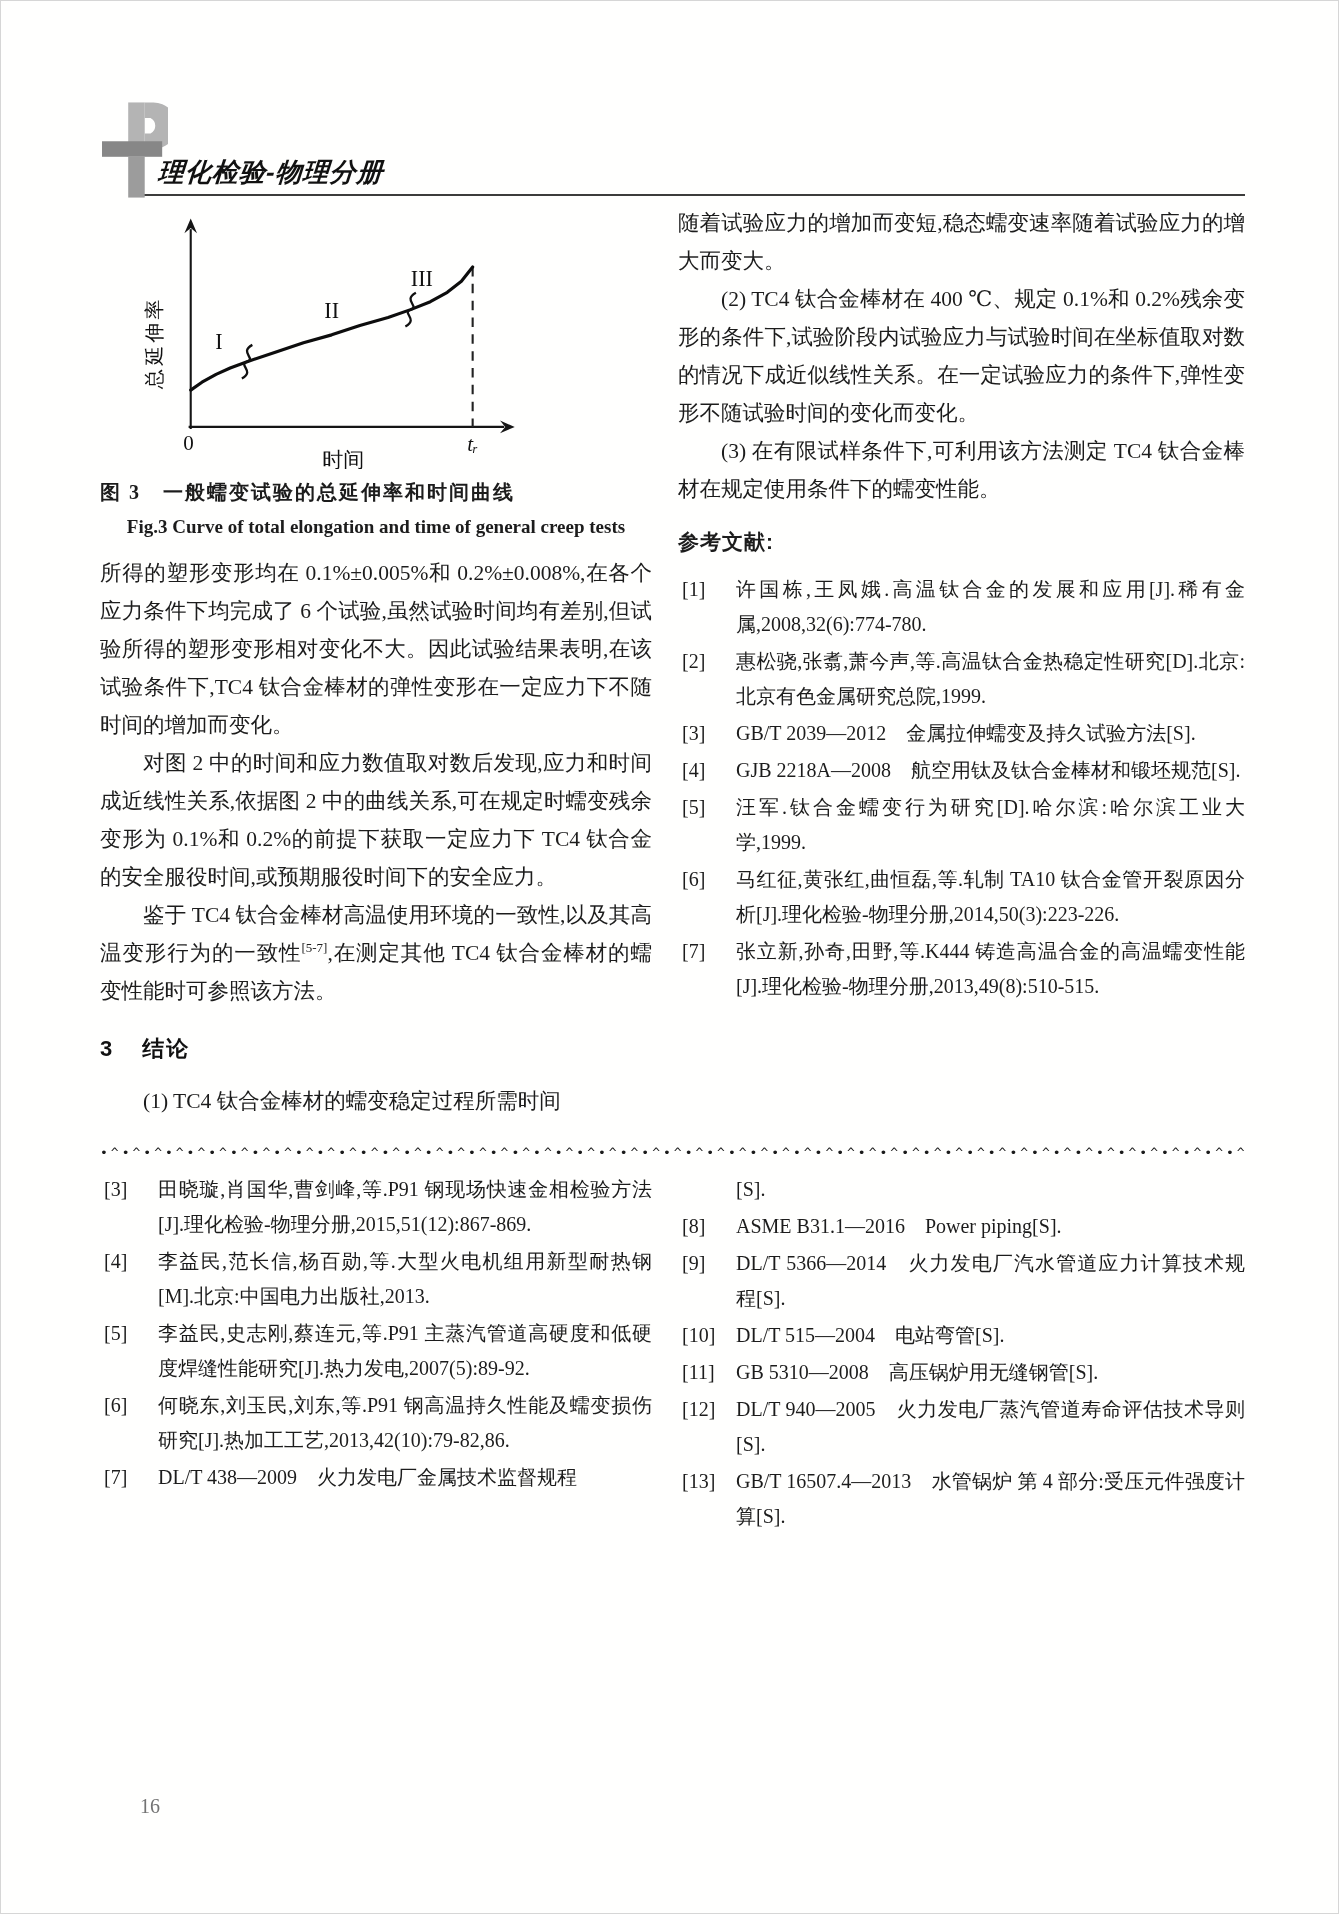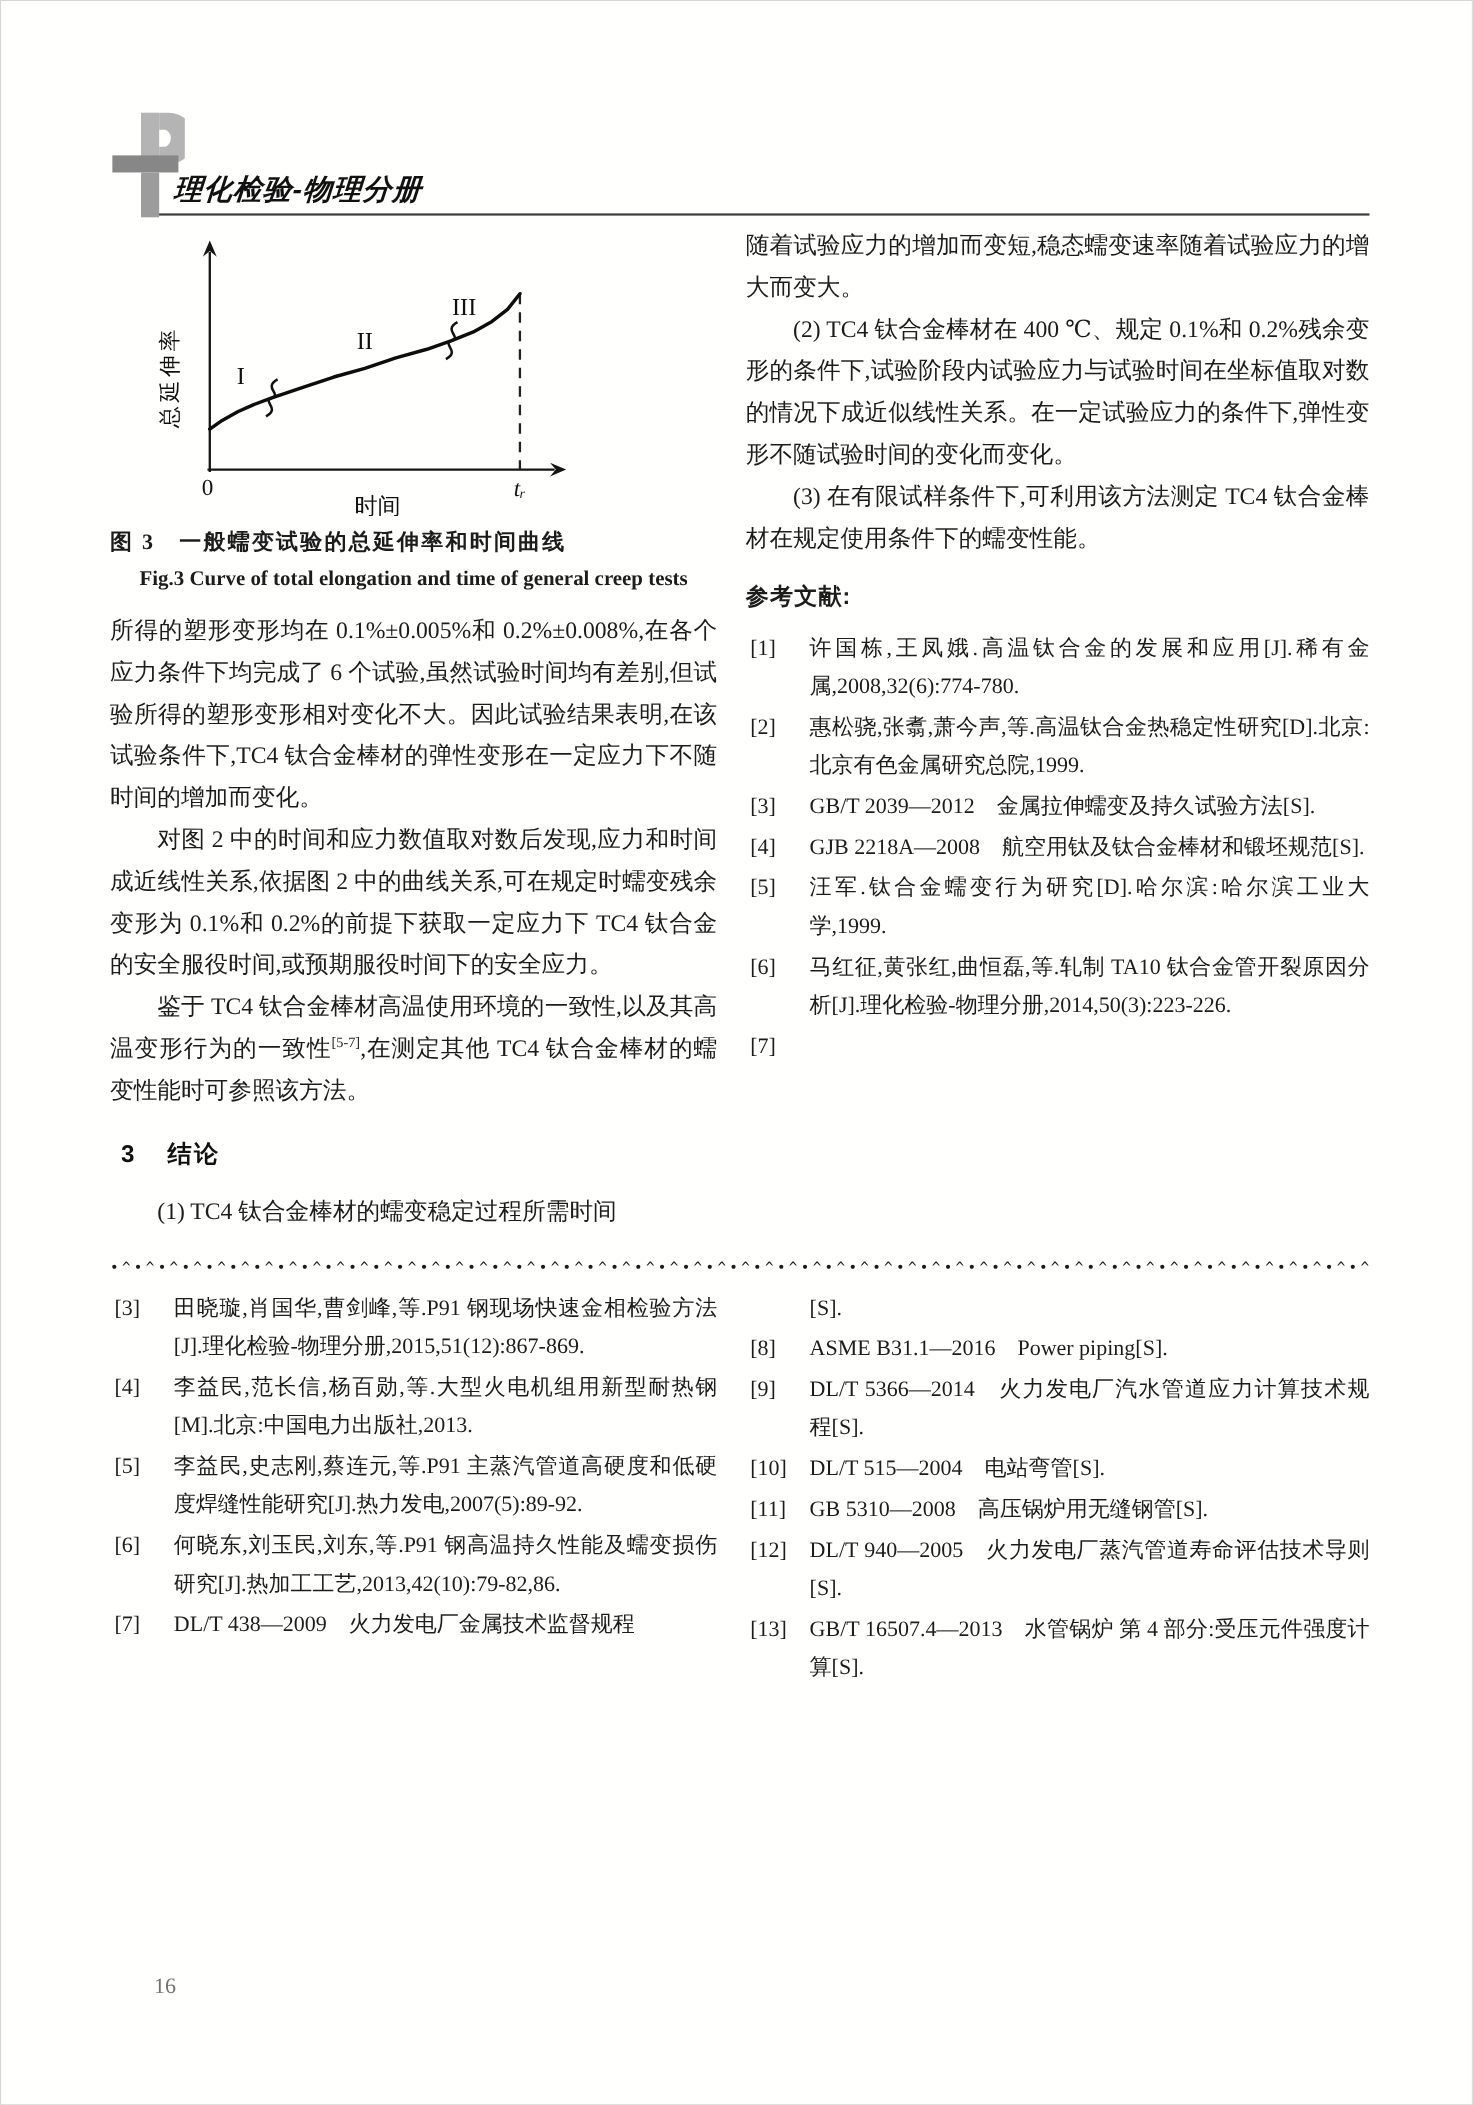--- a/index.html
+++ b/index.html
@@ -40,21 +40,21 @@
   .caption-zh{text-align:left;font-weight:bold;font-size:20px;letter-spacing:2px;margin-top:10px;}
   .caption-en{text-align:center;font-weight:bold;font-size:19px;margin-top:10px;margin-bottom:16px;
               font-family:"Liberation Serif","DejaVu Serif",serif;}
 
   
   .para{font-size:21.5px;line-height:38px;text-align:justify;margin:0;}
   .indent{text-indent:2em;}
   .para sup{font-size:13px;vertical-align:super;line-height:0;}
   .section-heading{
     font-family:"Liberation Sans","DejaVu Sans",sans-serif;
-    font-weight:bold;font-size:22px;margin:24px 0 18px 10px;color:#111;
+    font-weight:bold;font-size:22px;margin:24px 0 18px 0;color:#111;
   }
   .section-heading .h-title{margin-left:30px;letter-spacing:2px;}
   .refs-heading{
     font-family:"Liberation Sans","DejaVu Sans",sans-serif;
     font-weight:bold;font-size:21px;margin:20px 0 16px 0;letter-spacing:1px;
   }
 
   
   .ref{position:relative;padding-left:58px;font-size:20px;line-height:35px;text-align:justify;margin:0 0 2px 0;}
   .ref-num{position:absolute;left:4px;top:0;width:50px;}
@@ -133,21 +133,21 @@
         <p class="para indent">(3) 在有限试样条件下,可利用该方法测定 TC4 钛合金棒材在规定使用条件下的蠕变性能。</p>
 
         <div class="refs-heading">参考文献:</div>
 
         <div class="ref"><span class="ref-num">[1]</span><span class="ref-text">许国栋,王凤娥.高温钛合金的发展和应用[J].稀有金属,2008,32(6):774-780.</span></div>
         <div class="ref"><span class="ref-num">[2]</span><span class="ref-text">惠松骁,张翥,萧今声,等.高温钛合金热稳定性研究[D].北京:北京有色金属研究总院,1999.</span></div>
         <div class="ref"><span class="ref-num">[3]</span><span class="ref-text">GB/T 2039—2012　金属拉伸蠕变及持久试验方法[S].</span></div>
         <div class="ref"><span class="ref-num">[4]</span><span class="ref-text">GJB 2218A—2008　航空用钛及钛合金棒材和锻坯规范[S].</span></div>
         <div class="ref"><span class="ref-num">[5]</span><span class="ref-text">汪军.钛合金蠕变行为研究[D].哈尔滨:哈尔滨工业大学,1999.</span></div>
         <div class="ref"><span class="ref-num">[6]</span><span class="ref-text">马红征,黄张红,曲恒磊,等.轧制 TA10 钛合金管开裂原因分析[J].理化检验-物理分册,2014,50(3):223-226.</span></div>
-        <div class="ref"><span class="ref-num">[7]</span></div>
+        <div class="ref"><span class="ref-num">[7]</span><span class="ref-text">张立新,孙奇,田野,等.K444 铸造高温合金的高温蠕变性能[J].理化检验-物理分册,2013,49(8):510-515.</span></div>
       </div>
     </div>
 
     <div class="divider">•^•^•^•^•^•^•^•^•^•^•^•^•^•^•^•^•^•^•^•^•^•^•^•^•^•^•^•^•^•^•^•^•^•^•^•^•^•^•^•^•^•^•^•^•^•^•^•^•^•^•^•^•^•^•^•^•^•^•^•^•^•^•^•^•^•^•^•^•^•^•^•^•^•^•^•^•^•^•^•^</div>
 
     <div>
       <div class="cols">
         <div class="col-left">
           <div class="ref"><span class="ref-num">[3]</span><span class="ref-text">田晓璇,肖国华,曹剑峰,等.P91 钢现场快速金相检验方法[J].理化检验-物理分册,2015,51(12):867-869.</span></div>
           <div class="ref"><span class="ref-num">[4]</span><span class="ref-text">李益民,范长信,杨百勋,等.大型火电机组用新型耐热钢[M].北京:中国电力出版社,2013.</span></div>

